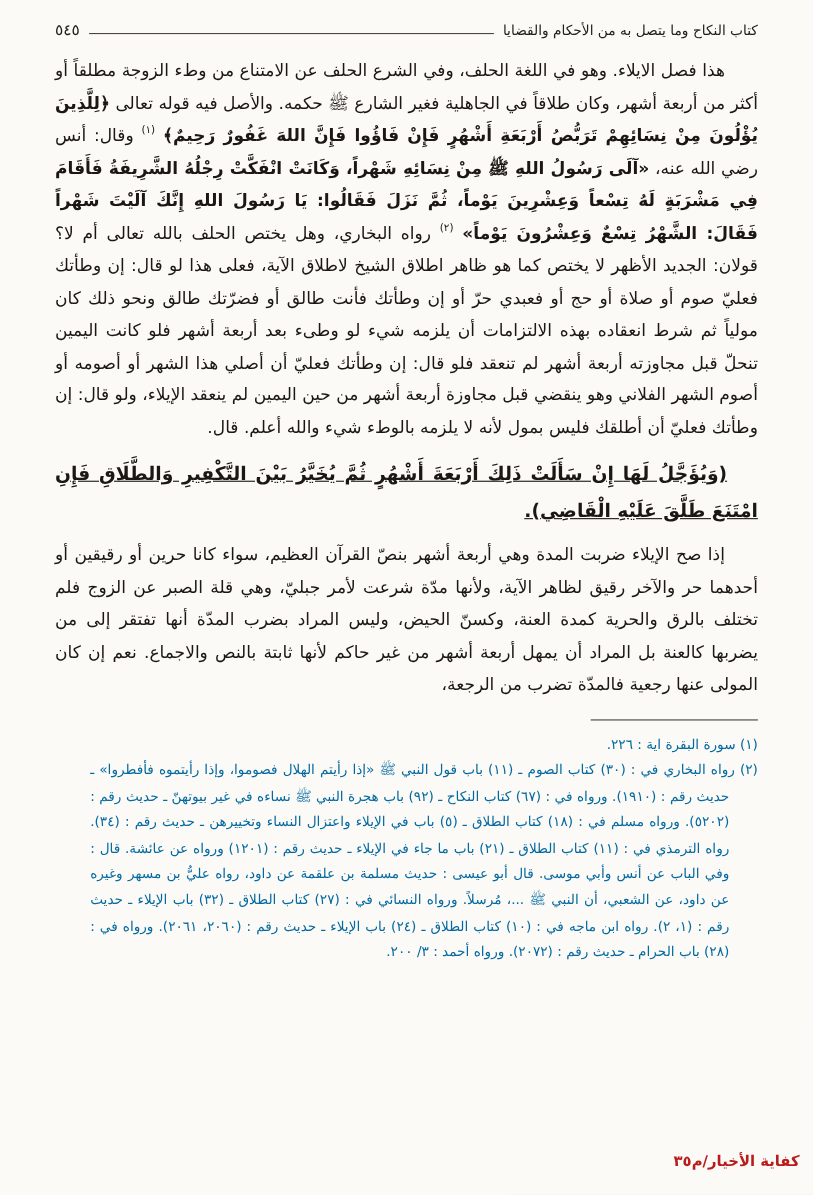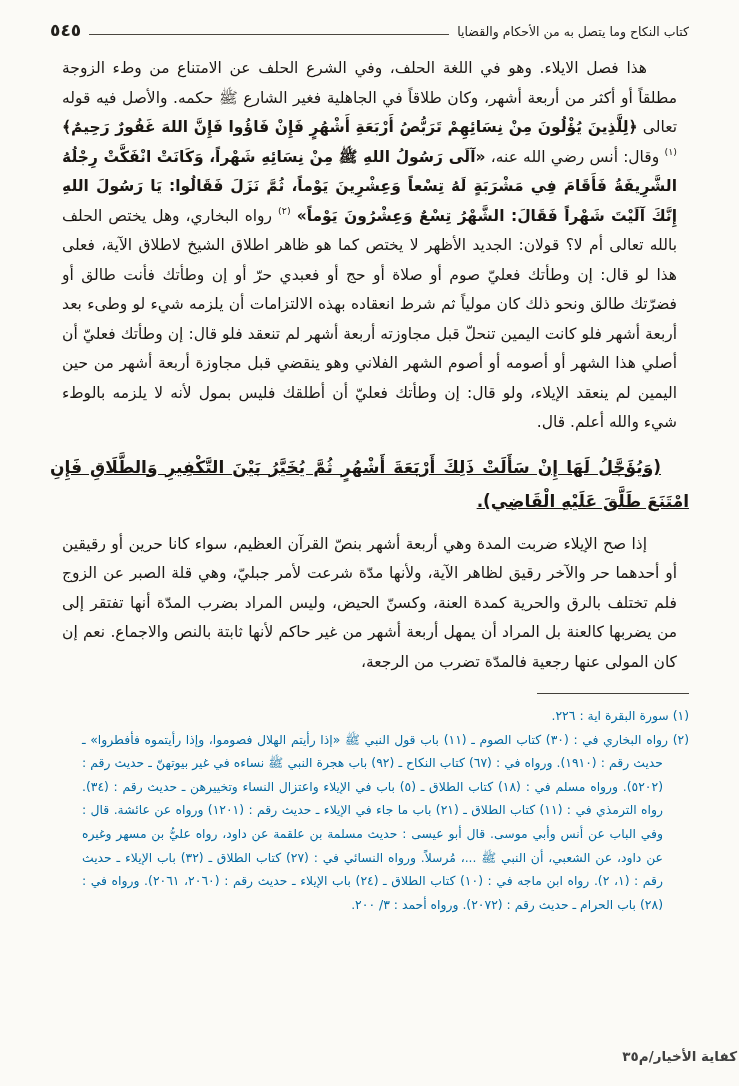--- a/index.html
+++ b/index.html
@@ -30,29 +30,29 @@
     white-space: nowrap;
     color: #22201c;
     padding-bottom: 1px;
   }
   .header-rule {
     flex: 1;
     border-bottom: 1.6px solid #4a463f;
     margin-bottom: 5px;
   }
   .page-number {
-    font-size: 17px;
-    font-weight: bold;
+    font-size: 14px;
+    font-weight: normal;
     letter-spacing: 2px;
     color: #22201c;
   }
   
   .body { }
   p.para {
-    margin: 12px;
+    margin: 0;
     font-size: 15.5px;
     line-height: 29.5px;
     text-align: justify;
     text-indent: 30px;
   }
   .bold { font-weight: bold; }
   .fn-ref {
     font-size: 9.5px;
     vertical-align: 7px;
     line-height: 0;
@@ -81,24 +81,24 @@
   .footnotes p.fn { margin: 0; }
   .footnotes p.fn.hang {
     padding-right: 26px;
     text-indent: -26px;
     margin-left: 32px;
   }
   
   .footer {
     position: absolute;
     bottom: 22px;
-    right: 2px;
+    right: 12px;
     font-size: 13.5px;
     font-weight: bold;
-    color: #404040;
+    color: #b91c1c;
   }
 </style>
 </head>
 <body>
 
 <div class="page">
 
   <header class="header">
     <span class="header-title">كتاب النكاح وما يتصل به من الأحكام والقضايا</span>
     <span class="header-rule"></span>

